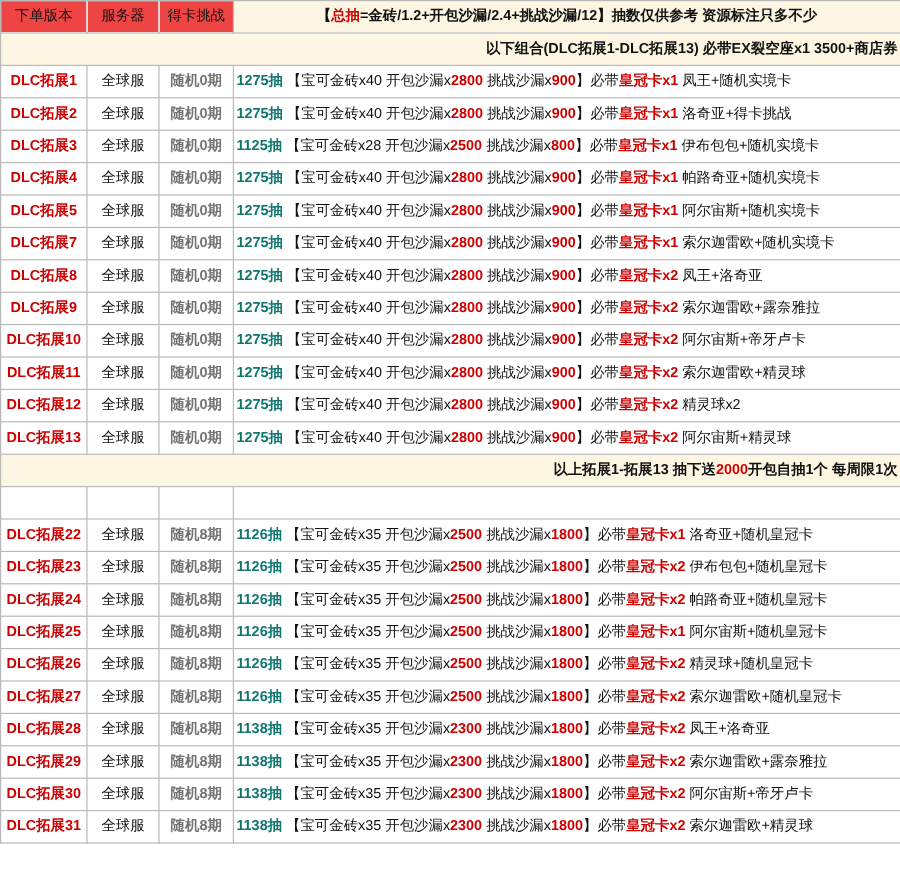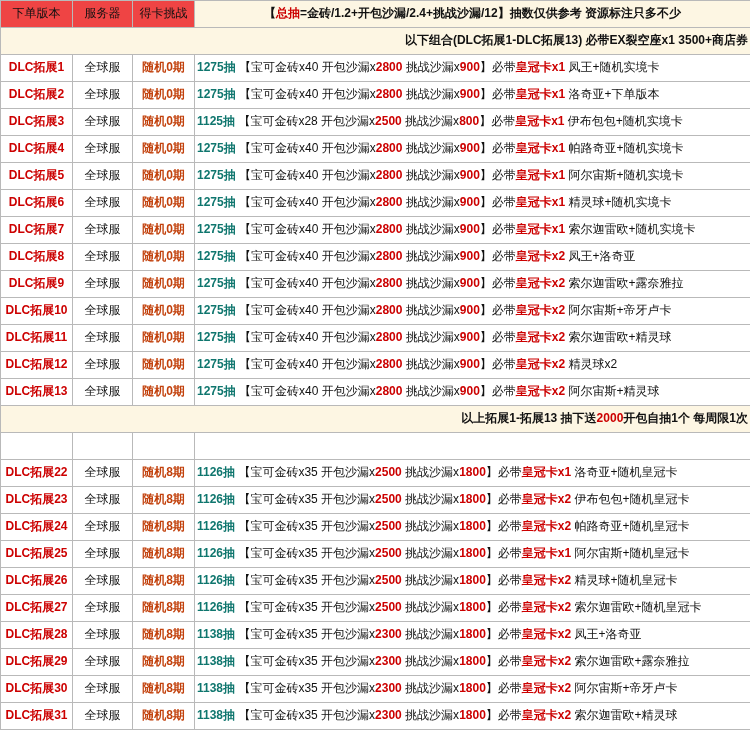--- a/index.html
+++ b/index.html
@@ -63,21 +63,21 @@
     text-align: center;
     font-size: 13px;
   }
   .plain {
     text-align: center;
     color: #111;
     font-size: 12px;
   }
   .bluecell {
     text-align: center;
-    color: #c2410c;
+    color: #737373;
     font-size: 12px;
     font-weight: bold;
   }
   .desc {
     text-align: left;
     color: #111;
     font-size: 12px;
     padding-left: 4px;
   }
   .desc .draws { color: #0f766e; font-weight: bold; }
@@ -125,45 +125,39 @@
         <tr>
           <td class="namecell">DLC拓展1</td>
           <td class="plain">全球服</td>
           <td class="bluecell">随机0期</td>
           <td class="desc"><span class="draws">1275抽</span> <span>【宝可金砖x40 开包沙漏x</span><span class="num">2800</span><span> 挑战沙漏x</span><span class="num">900</span><span>】必带</span><span class="crown">皇冠卡x1</span><span> 凤王+随机实境卡</span></td>
         </tr>
         <tr>
           <td class="namecell">DLC拓展2</td>
           <td class="plain">全球服</td>
           <td class="bluecell">随机0期</td>
-          <td class="desc"><span class="draws">1275抽</span> <span>【宝可金砖x40 开包沙漏x</span><span class="num">2800</span><span> 挑战沙漏x</span><span class="num">900</span><span>】必带</span><span class="crown">皇冠卡x1</span><span> 洛奇亚+下单版本</span></td>
+          <td class="desc"><span class="draws">1275抽</span> <span>【宝可金砖x40 开包沙漏x</span><span class="num">2800</span><span> 挑战沙漏x</span><span class="num">900</span><span>】必带</span><span class="crown">皇冠卡x1</span><span> 洛奇亚+得卡挑战</span></td>
         </tr>
         <tr>
           <td class="namecell">DLC拓展3</td>
           <td class="plain">全球服</td>
           <td class="bluecell">随机0期</td>
           <td class="desc"><span class="draws">1125抽</span> <span>【宝可金砖x28 开包沙漏x</span><span class="num">2500</span><span> 挑战沙漏x</span><span class="num">800</span><span>】必带</span><span class="crown">皇冠卡x1</span><span> 伊布包包+随机实境卡</span></td>
         </tr>
         <tr>
           <td class="namecell">DLC拓展4</td>
           <td class="plain">全球服</td>
           <td class="bluecell">随机0期</td>
           <td class="desc"><span class="draws">1275抽</span> <span>【宝可金砖x40 开包沙漏x</span><span class="num">2800</span><span> 挑战沙漏x</span><span class="num">900</span><span>】必带</span><span class="crown">皇冠卡x1</span><span> 帕路奇亚+随机实境卡</span></td>
         </tr>
         <tr>
           <td class="namecell">DLC拓展5</td>
           <td class="plain">全球服</td>
           <td class="bluecell">随机0期</td>
           <td class="desc"><span class="draws">1275抽</span> <span>【宝可金砖x40 开包沙漏x</span><span class="num">2800</span><span> 挑战沙漏x</span><span class="num">900</span><span>】必带</span><span class="crown">皇冠卡x1</span><span> 阿尔宙斯+随机实境卡</span></td>
-        </tr>
-        <tr>
-          <td class="namecell">DLC拓展6</td>
-          <td class="plain">全球服</td>
-          <td class="bluecell">随机0期</td>
-          <td class="desc"><span class="draws">1275抽</span> <span>【宝可金砖x40 开包沙漏x</span><span class="num">2800</span><span> 挑战沙漏x</span><span class="num">900</span><span>】必带</span><span class="crown">皇冠卡x1</span><span> 精灵球+随机实境卡</span></td>
         </tr>
         <tr>
           <td class="namecell">DLC拓展7</td>
           <td class="plain">全球服</td>
           <td class="bluecell">随机0期</td>
           <td class="desc"><span class="draws">1275抽</span> <span>【宝可金砖x40 开包沙漏x</span><span class="num">2800</span><span> 挑战沙漏x</span><span class="num">900</span><span>】必带</span><span class="crown">皇冠卡x1</span><span> 索尔迦雷欧+随机实境卡</span></td>
         </tr>
         <tr>
           <td class="namecell">DLC拓展8</td>
           <td class="plain">全球服</td>

